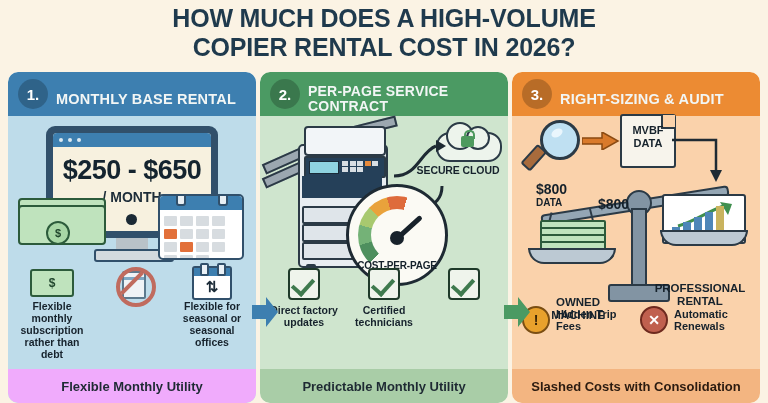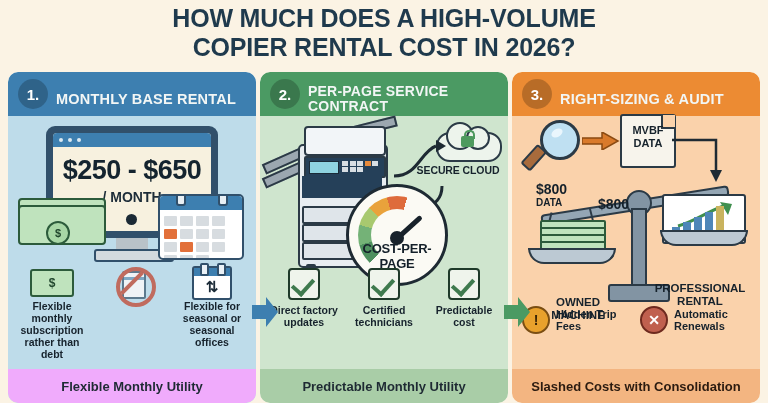--- a/index.html
+++ b/index.html
@@ -146,21 +146,21 @@
       #4E8F5E 0deg 30deg,
       #74B277 30deg 60deg,
       #A8C96F 60deg 90deg,
       #E9A23B 90deg 120deg,
       #DE6B3C 120deg 150deg,
       #FBFAF4 150deg 360deg);
   }
   .gauge-hole{position:absolute;left:22px;top:22px;width:52px;height:52px;border-radius:50%;background:#FBFAF4;}
   .needle{position:absolute;left:47px;top:50px;width:34px;height:5px;background:#18222B;transform-origin:left center;transform:rotate(-42deg);border-radius:3px;}
   .needle-hub{position:absolute;left:41px;top:44px;width:14px;height:14px;border-radius:50%;background:#18222B;}
-  .gauge-label{position:absolute;left:0;bottom:12px;width:96px;text-align:center;font-weight:bold;font-size:13px;color:#14202A;letter-spacing:-0.2px;}
+  .gauge-label{position:absolute;left:0;bottom:12px;width:96px;text-align:center;font-weight:bold;font-size:10px;color:#14202A;letter-spacing:-0.2px;}
 
   .cloud{position:absolute;left:176px;top:6px;width:62px;height:40px;}
   .cloud-shape{position:absolute;left:0;top:10px;width:62px;height:26px;background:#EDF4EC;border:2.5px solid #2B3A46;border-radius:14px;}
   .cloud-b1{position:absolute;left:10px;top:0;width:24px;height:24px;background:#EDF4EC;border:2.5px solid #2B3A46;border-radius:50%;}
   .cloud-b2{position:absolute;left:30px;top:4px;width:20px;height:20px;background:#EDF4EC;border:2.5px solid #2B3A46;border-radius:50%;}
   .lock{position:absolute;left:25px;top:14px;width:13px;height:11px;background:#4E9A5E;border-radius:2px;}
   .lock::before{content:"";position:absolute;left:3px;top:-6px;width:7px;height:7px;border:2.5px solid #4E9A5E;border-bottom:none;border-radius:5px 5px 0 0;}
   .cloud-text{position:absolute;left:148px;top:48px;width:100px;text-align:center;font-weight:bold;font-size:10.5px;color:#16222C;letter-spacing:-0.1px;}
 
   .checks{position:absolute;left:4px;top:152px;width:240px;display:flex;}
@@ -373,21 +373,20 @@
           <div class="chk">
             <div class="cbox"></div>
             <div class="clabel">Direct factory updates</div>
           </div>
           <div class="chk">
             <div class="cbox"></div>
             <div class="clabel">Certified technicians</div>
           </div>
           <div class="chk">
             <div class="cbox"></div>
-            <div class="clabel">Predictable cost</div>
           </div>
         </div>
       </div>
 
       <div class="pfoot">Predictable Monthly Utility</div>
     </div>
 
     <div class="panel p3">
       <div class="phead">
         <div class="pnum">3.</div>

